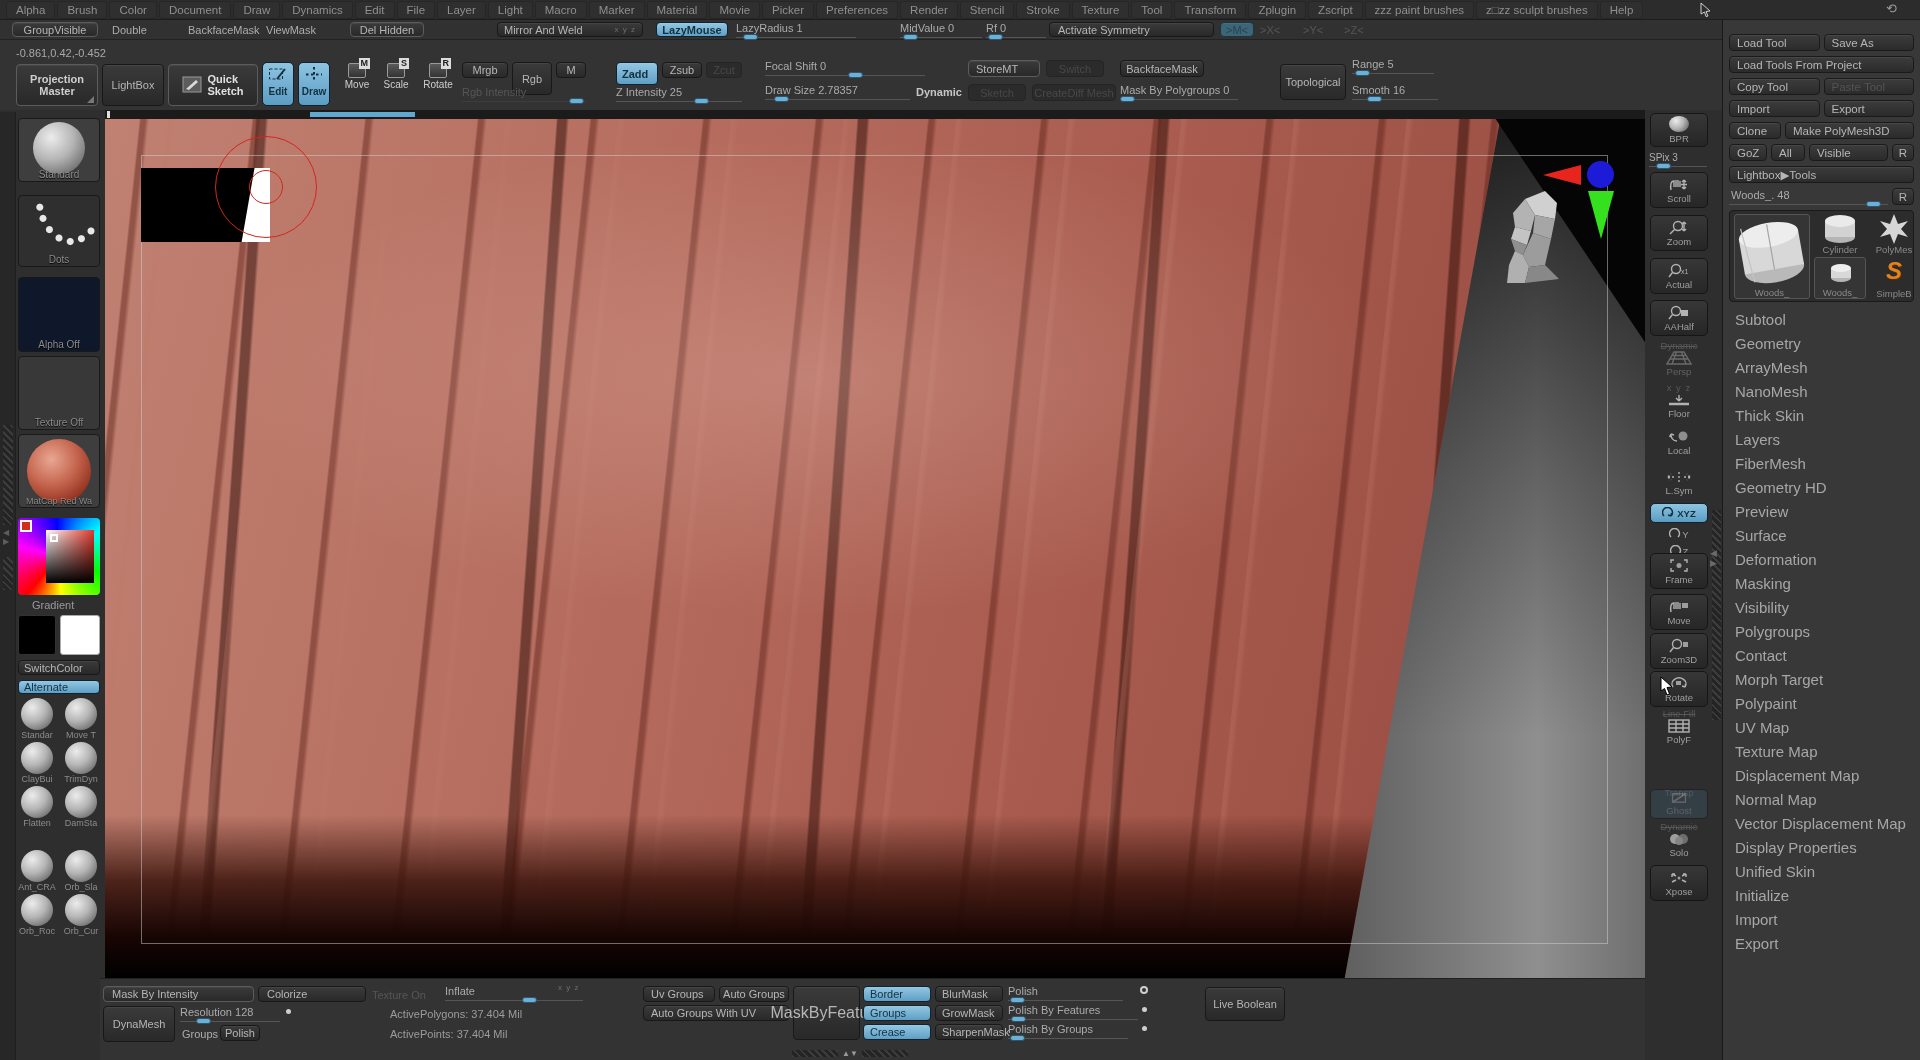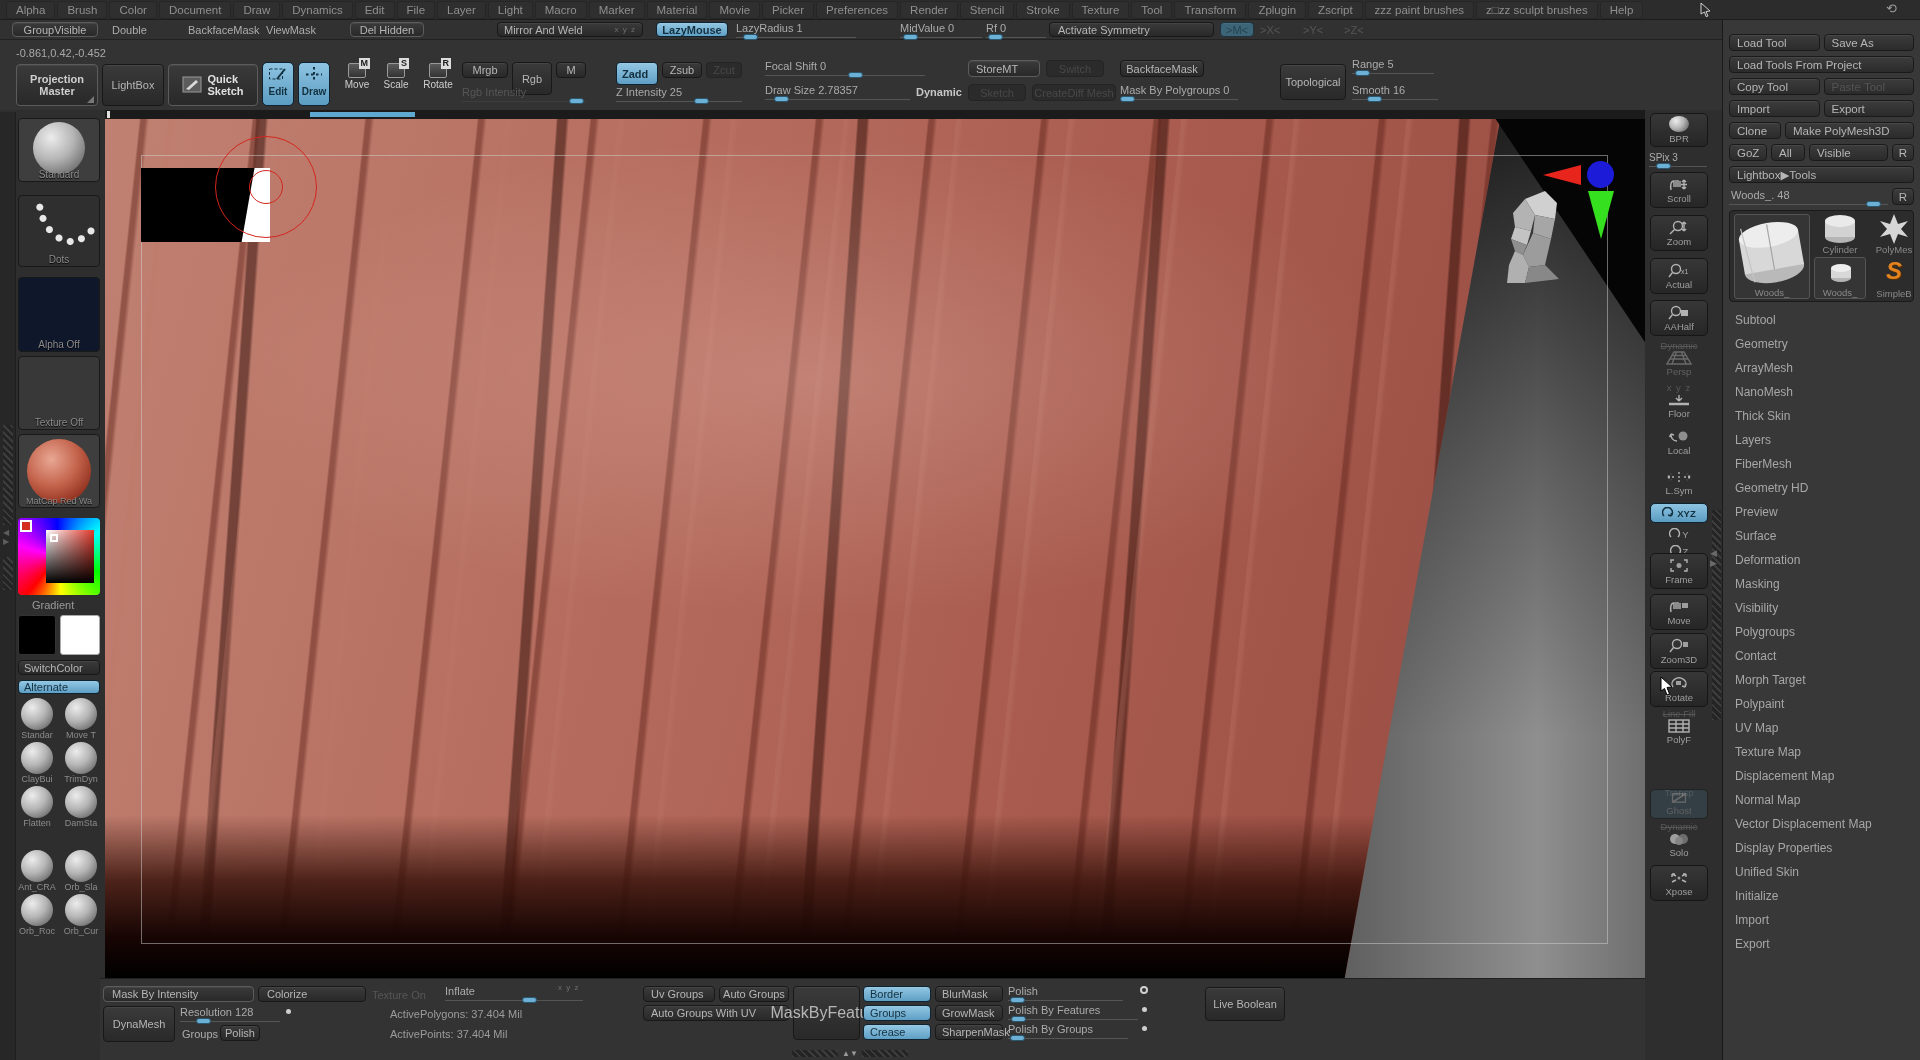--- a/index.html
+++ b/index.html
@@ -91,21 +91,21 @@
         background:linear-gradient(#3c3c3c,#2b2b2b); border:1px solid #1a1a1a; border-radius:4px;
         color:#b6b6b6; font-size:11.5px; white-space:nowrap; overflow:hidden;
         box-shadow:inset 0 1px 0 rgba(255,255,255,.06);}
   .pb.dim { color:#545454; }
   .pb.sq { flex:0 0 22px; justify-content:center; padding:0; }
   .pslider { flex:1; position:relative; border-bottom:1px solid #555; color:#ababab; font-size:11px; padding:1px 2px;}
   .pslider .h { position:absolute; bottom:-3px; width:15px; height:6px; background:#6cb0d6; border-radius:3px; border:1px solid #2a566e;}
   #thumb-area { position:relative; margin:4px 6px; height:92px; background:#2c2c2c; border:1px solid #1a1a1a; border-radius:4px;}
   .tthumb { position:absolute; background:#353535; border:1px solid #181818; border-radius:3px; overflow:hidden;}
   .tthumb .lbl { position:absolute; bottom:0; width:100%; text-align:center; font-size:9.5px; color:#8a8a8a; }
-  .section { height:24px; line-height:24px; padding-left:12px; color:#a7a7a7; font-size:12px; }
+  .section { height:24px; line-height:24px; padding-left:12px; color:#a7a7a7; font-size:15px; }
   
   #bottombar { position:absolute; left:100px; top:978px; width:1545px; height:82px; background:#333;
                border-top:1px solid #1f1f1f; }
   .dot { position:absolute; width:5px; height:5px; border-radius:50%; background:#cfcfcf; }
   .ring { position:absolute; width:8px; height:8px; border-radius:50%; border:2px solid #cfcfcf; background:transparent; }
 </style>
 </head>
 <body>
 
 <div id="menubar">

